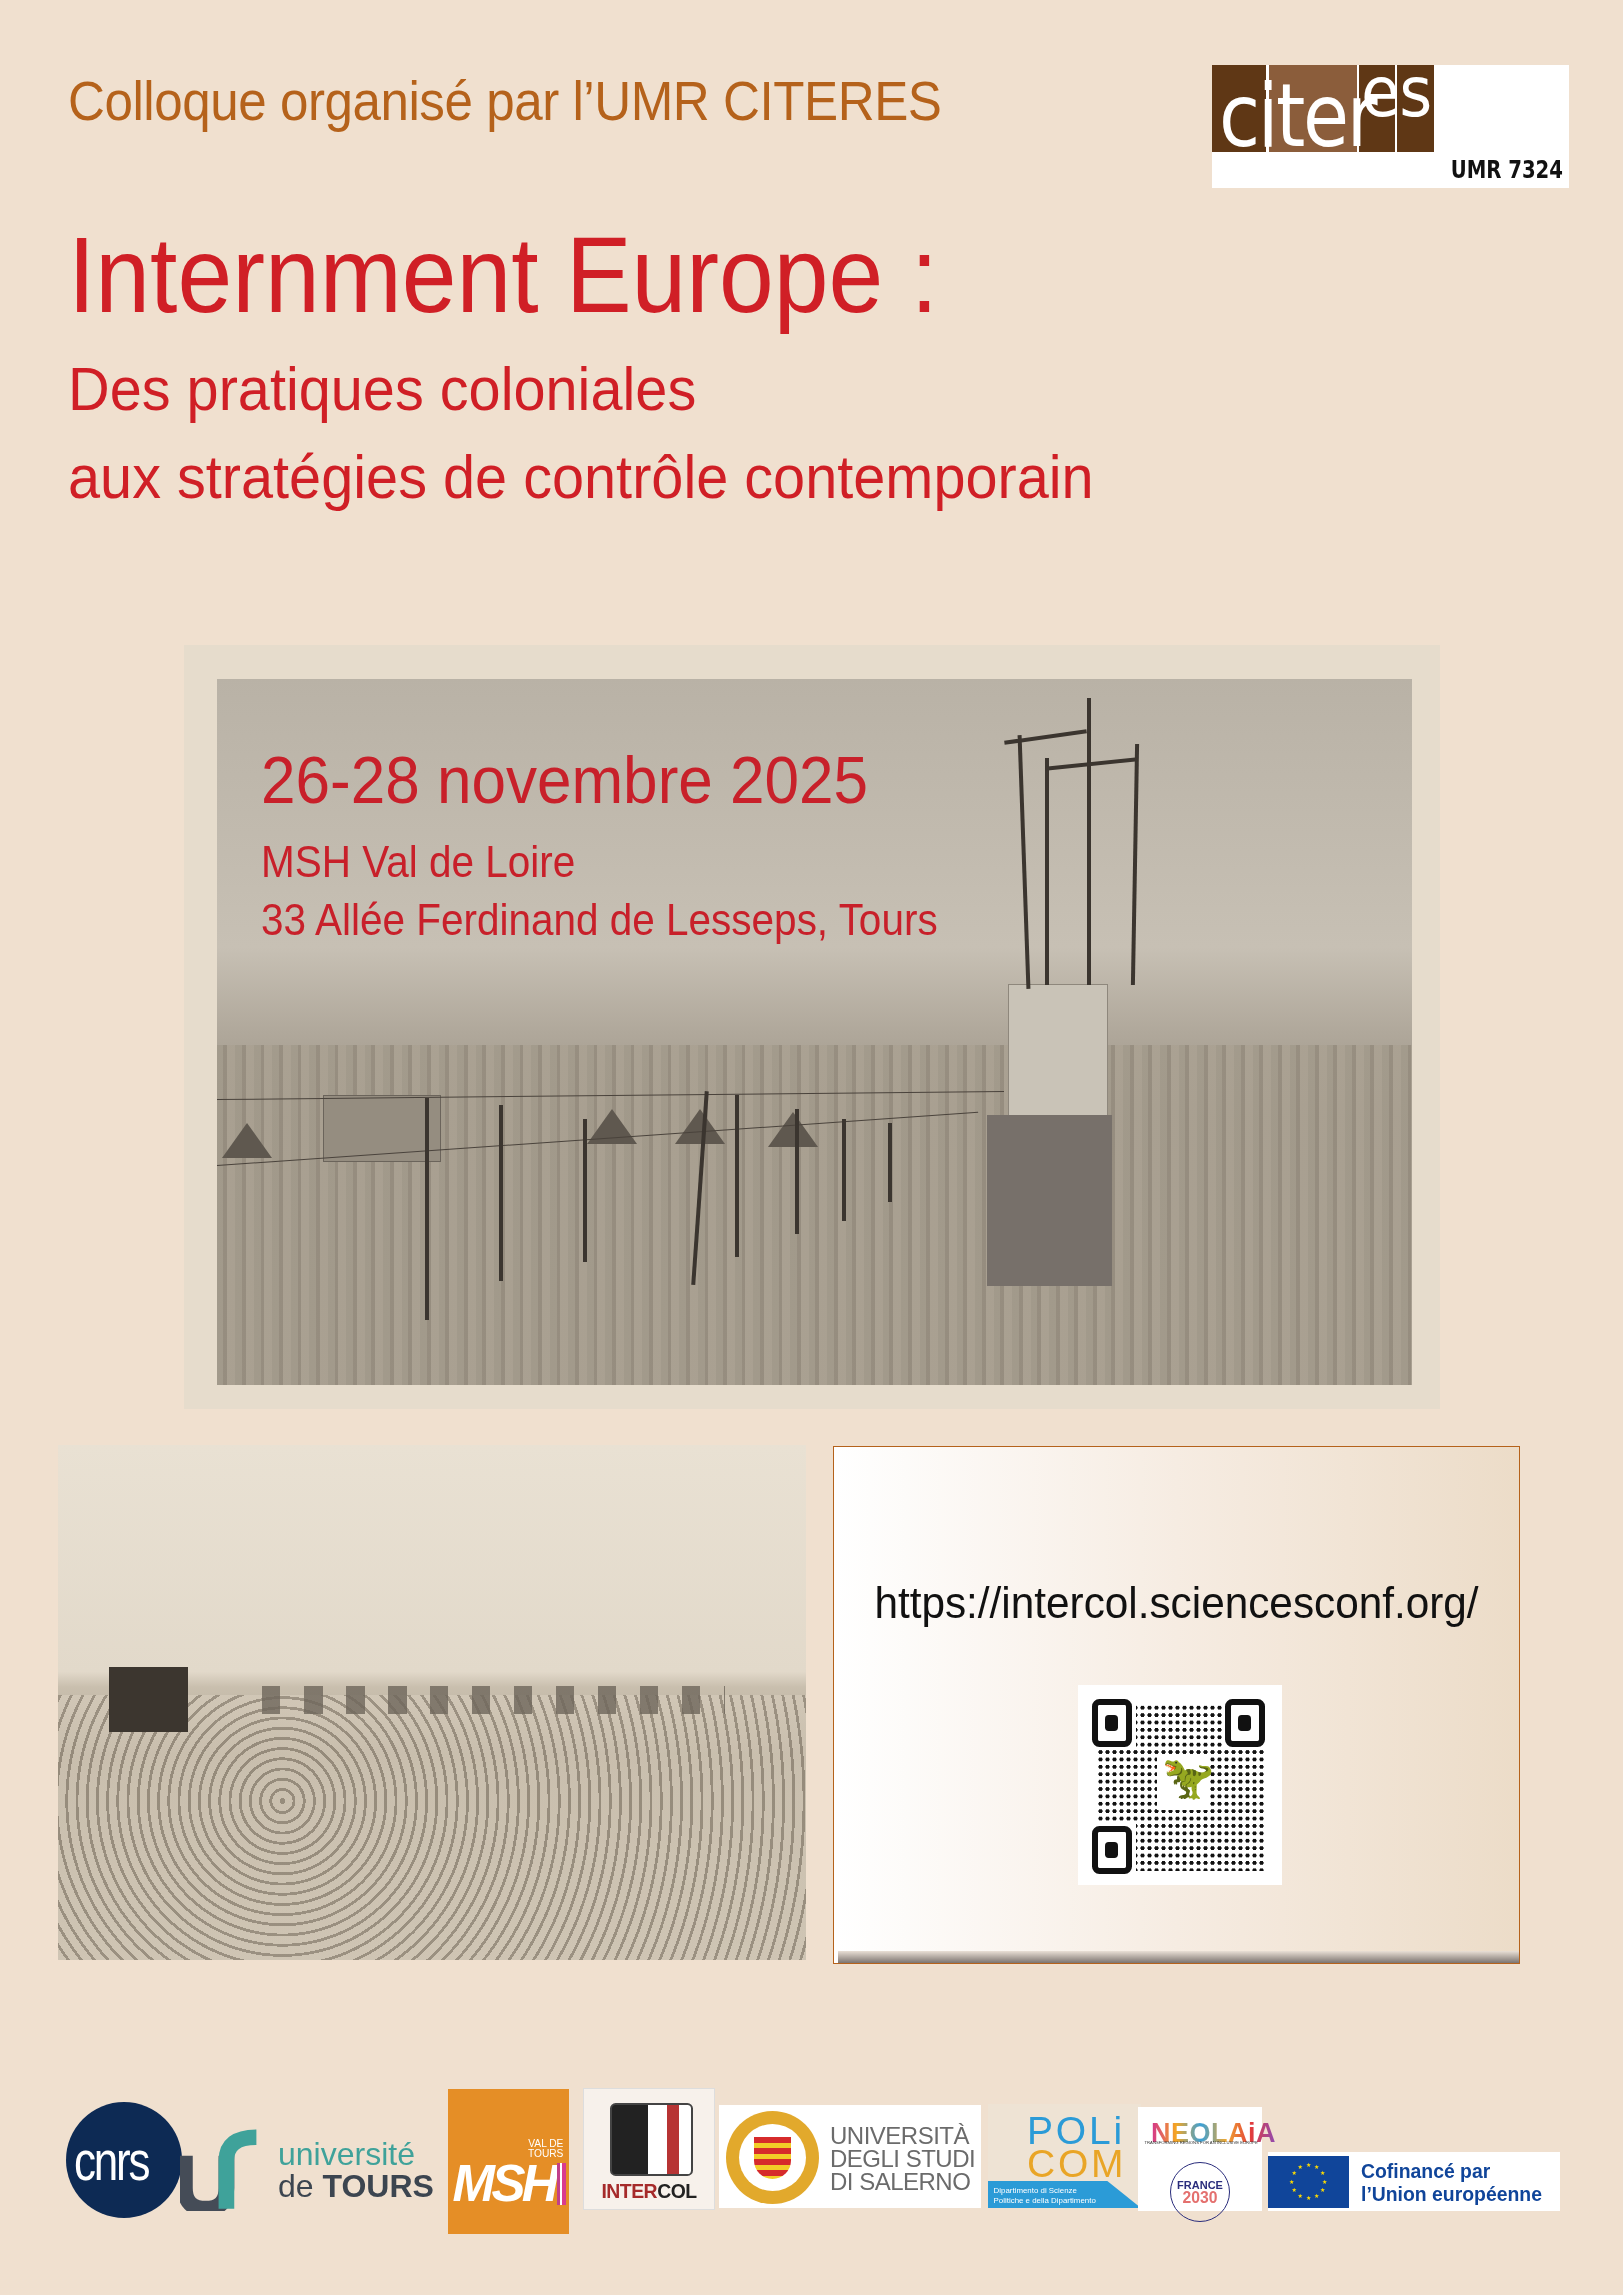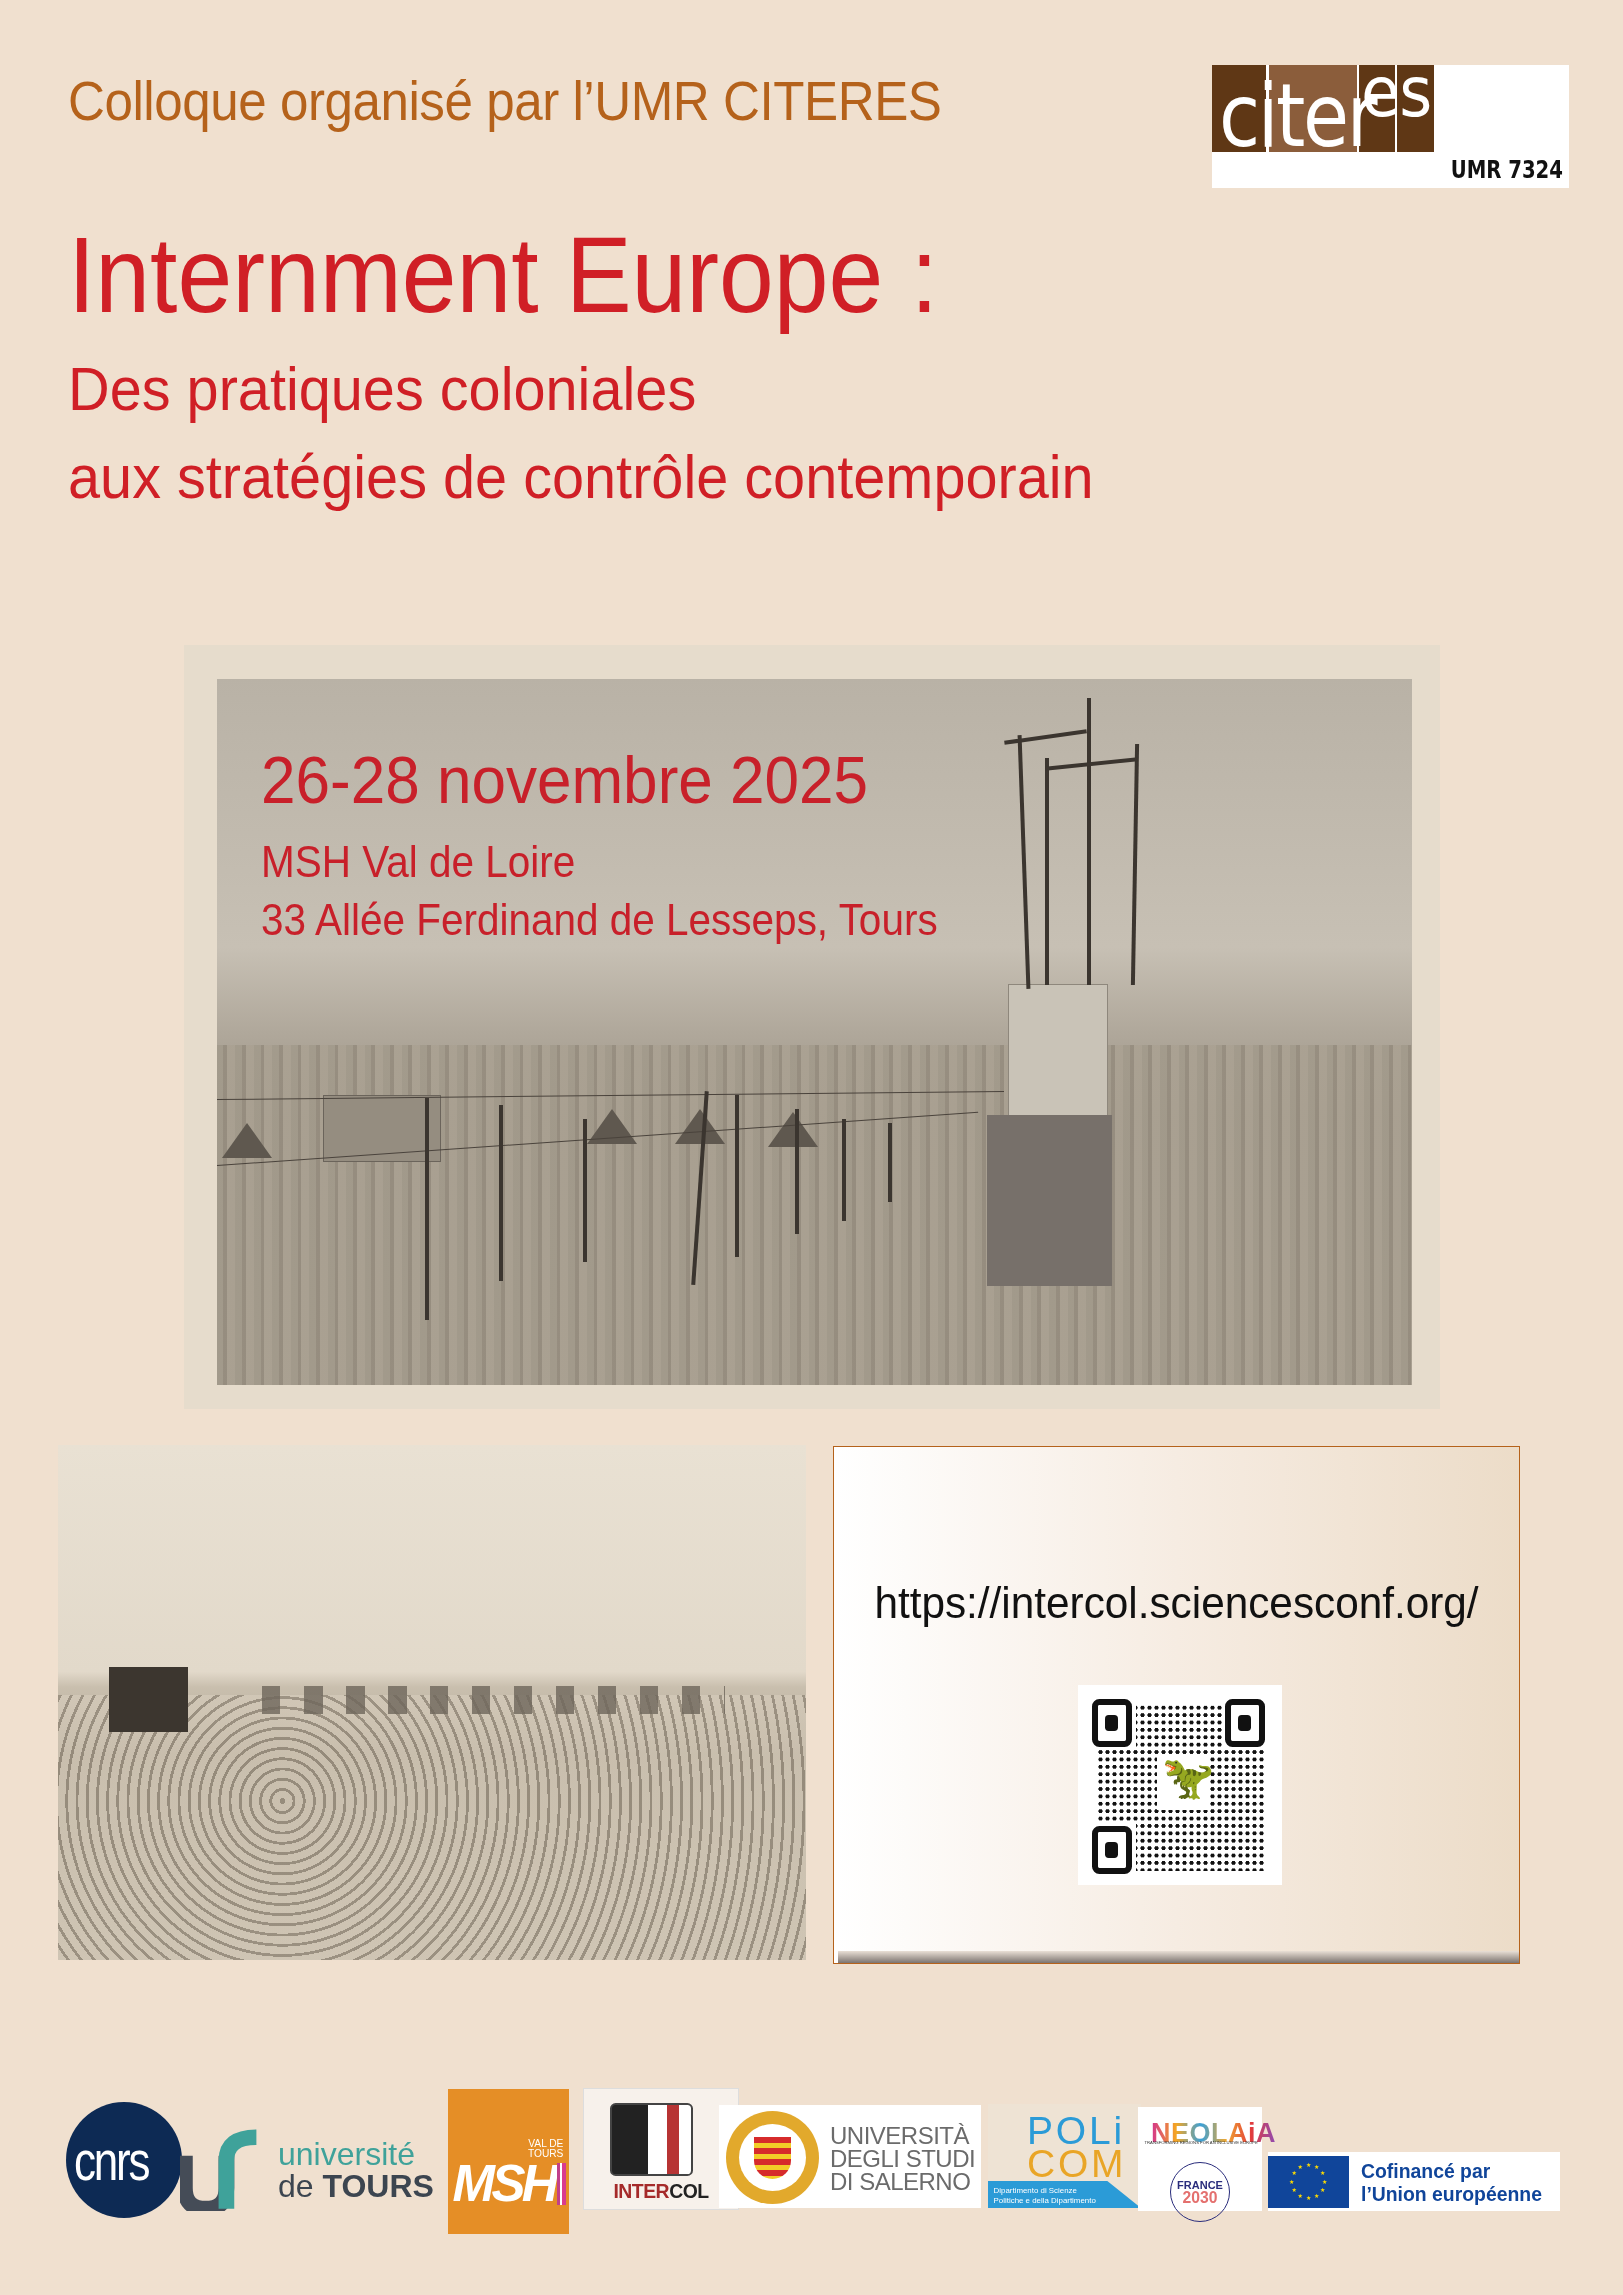--- a/index.html
+++ b/index.html
@@ -88,21 +88,21 @@
   .cnrs span { position:absolute; left:8.3px; top:27px; color:#fff; font-size:55px; letter-spacing:-2.8px; transform:scaleX(0.8); transform-origin:left top; }
   .ut-mark { left:180px; top:2128px; width:79px; height:83px; }
   .ut-text1 { left:278px; top:2138px; font-size:32px; color:#3fa29a; line-height:1; }
   .ut-text2 { left:278px; top:2170px; font-size:32px; color:#3c4550; line-height:1; }
   .ut-text2 b { font-weight:bold; }
   .msh { left:448px; top:2089px; width:121px; height:145px; background:#e58e26; }
   .msh .msh-text { position:absolute; left:4.6px; top:65px; color:#fff; font-size:51px; font-weight:bold; font-style:italic; letter-spacing:-3.7px; }
   .msh .val { position:absolute; right:5.6px; top:50px; color:#fff; font-size:10.2px; line-height:10.2px; text-align:right; }
   .msh .bars { position:absolute; right:2.8px; top:74px; width:9.3px; height:42px;
     background:linear-gradient(90deg,#c13f8a 0 33%,#fff 33% 50%,#d93b8e 50% 100%); }
-  .intercol { left:583px; top:2088px; width:130px; height:120px; background:#f7f1eb; border:0.5px solid #ddd;padding-left:24px; }
+  .intercol { left:583px; top:2088px; width:130px; height:120px; background:#f7f1eb; border:0.5px solid #ddd; }
   .intercol .art { position:absolute; left:26px; top:14px; width:79px; height:69px; border:2.3px solid #444; border-radius:5.6px; background:linear-gradient(90deg,#222 0 45%,#fff 45% 70%,#b73434 70% 85%,#fff 85%); }
   .intercol .name { position:absolute; left:0; right:0; top:91px; text-align:center; font-size:19.4px; font-weight:bold; letter-spacing:-0.5px; }
   .intercol .name .r { color:#a52a2a; }
   .intercol .name .k { color:#222; }
   .salerno { left:719px; top:2105px; width:262px; height:103px; background:#fff; }
   .salerno .seal { position:absolute; left:6.5px; top:5.6px; width:93px; height:93px; border-radius:50%; background:#e2a92c; }
   .salerno .seal::after { content:""; position:absolute; left:13px; top:13px; width:67px; height:67px; border-radius:50%; background:#fff; }
   .salerno .shield { position:absolute; left:35px; top:32px; width:37px; height:42px; z-index:2;
     background:repeating-linear-gradient(180deg,#d62b2b 0 5.6px,#f2cd27 5.6px 11px); border-radius:0 0 18.5px 18.5px; }
   .salerno .stext { position:absolute; left:111px; top:18.5px; color:#6b6b6b; font-size:24px; line-height:23px; letter-spacing:-0.5px; }

